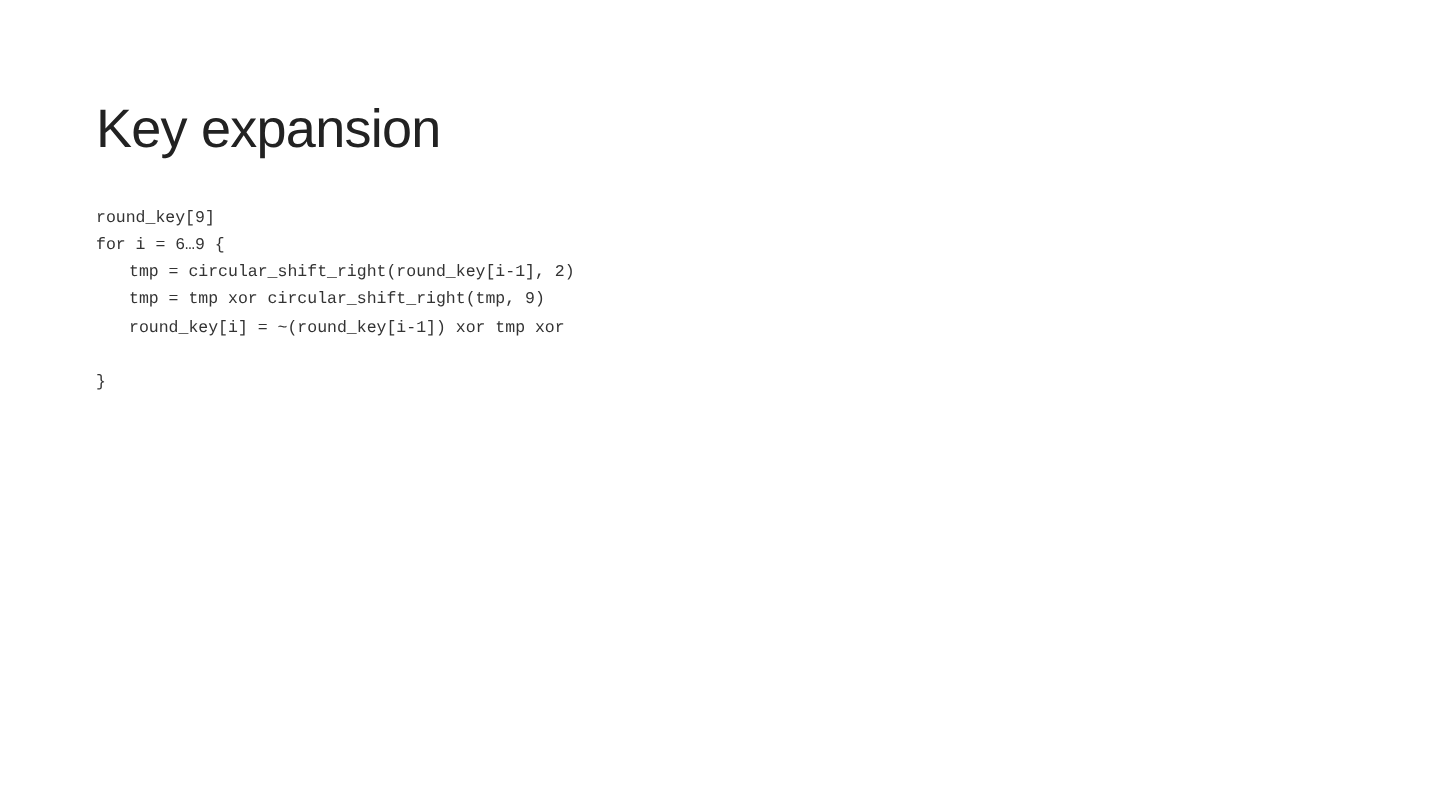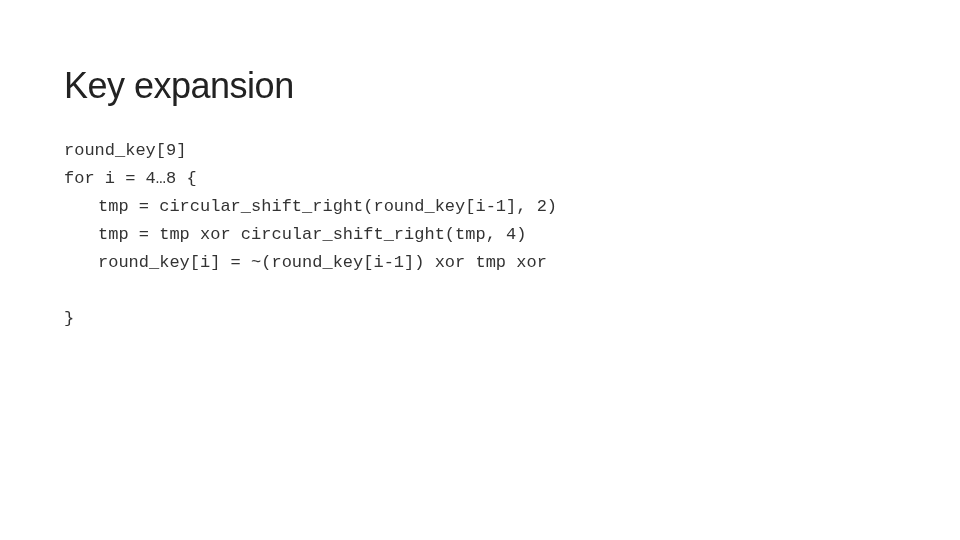--- a/index.html
+++ b/index.html
@@ -27,21 +27,21 @@
     .page-title {
       font-size: 36px;
       font-weight: 300;
       color: #222222;
       margin-bottom: 30px;
       letter-spacing: -0.5px;
     }
 
     .code-block {
       font-family: 'Courier New', Courier, monospace;
-      font-size: 17px;
+      font-size: 11px;
       color: #333333;
       line-height: 1.65;
       margin-top: 10px;
     }
 
     .code-line {
       display: block;
       white-space: pre;
     }
 
@@ -55,20 +55,20 @@
     }
   </style>
 </head>
 <body>
 
 <div class="page-container">
   <h1 class="page-title">Key expansion</h1>
 
   <div class="code-block">
     <span class="code-line">round_key[9]</span>
-    <span class="code-line">for i = 4…8 {</span>
+    <span class="code-line">for i = 6…9 {</span>
     <span class="code-line indent1">tmp = circular_shift_right(round_key[i-1], 2)</span>
-    <span class="code-line indent1">tmp = tmp xor circular_shift_right(tmp, 4)</span>
+    <span class="code-line indent1">tmp = tmp xor circular_shift_right(tmp, 9)</span>
     <span class="code-line indent1">round_key[i] = ~(round_key[i-1]) xor tmp xor</span>
     <span class="blank-line"></span>
     <span class="code-line">}</span>
   </div>
 </div>
 
 </body></html>

